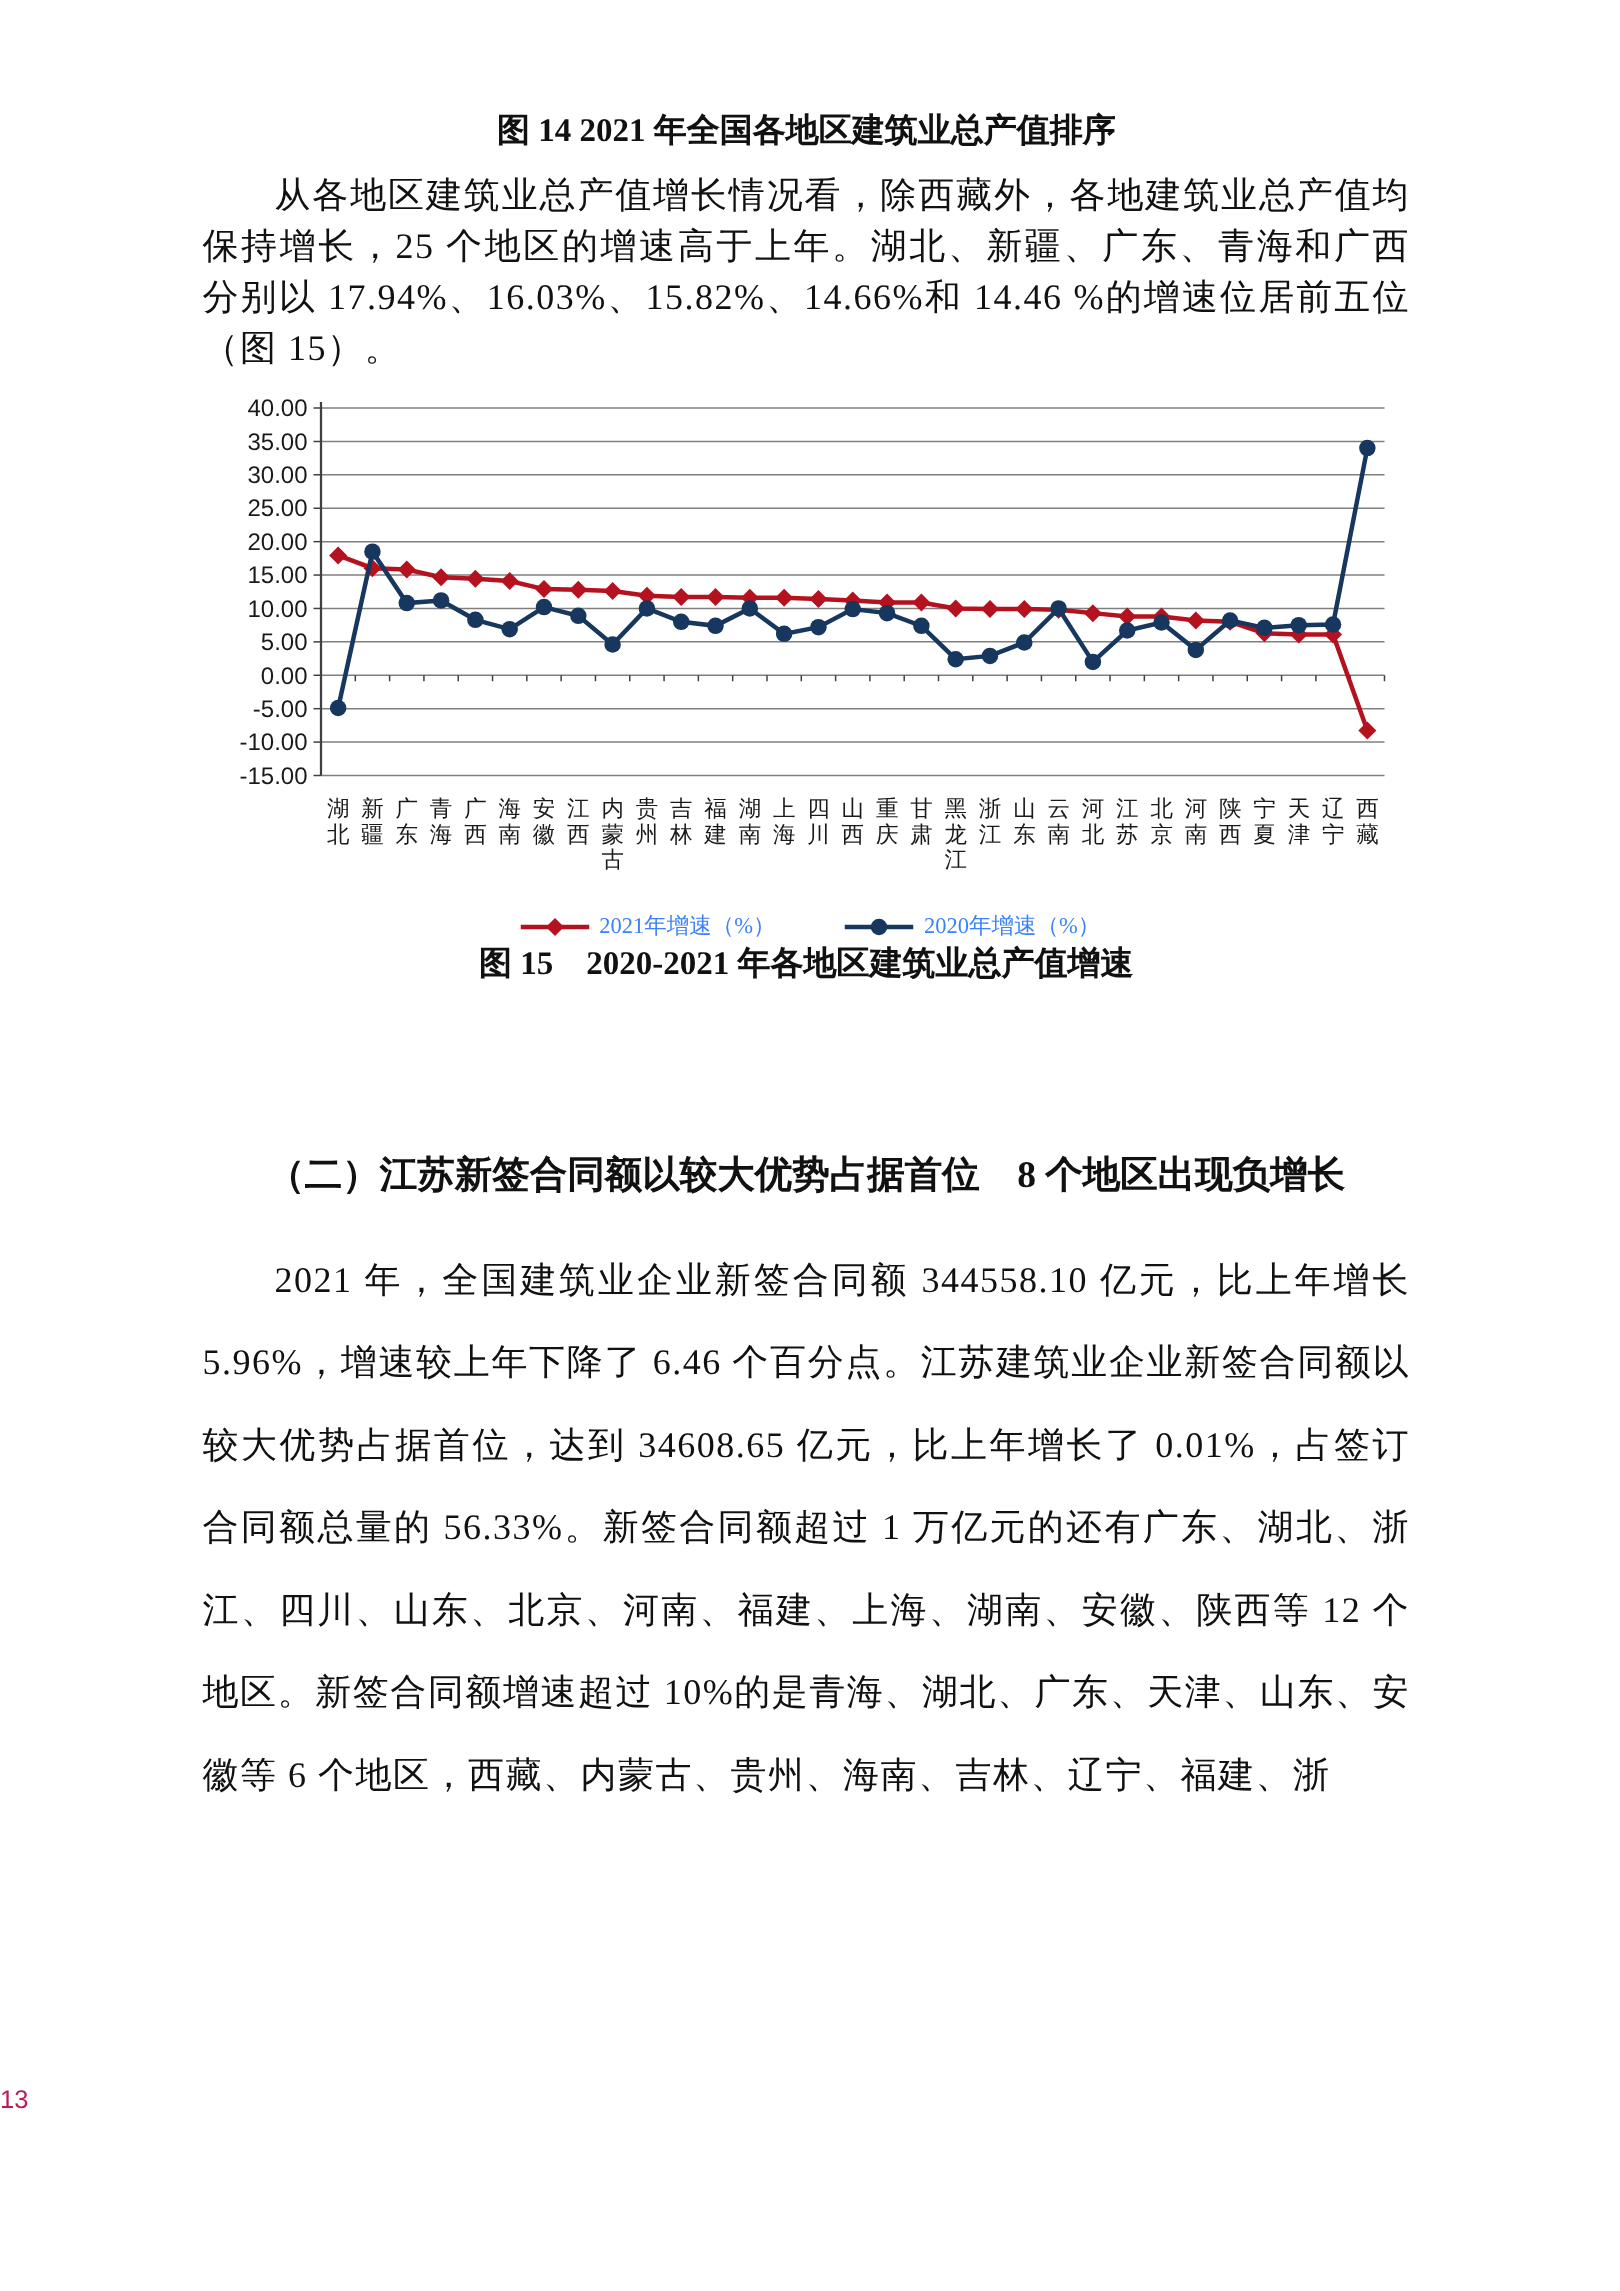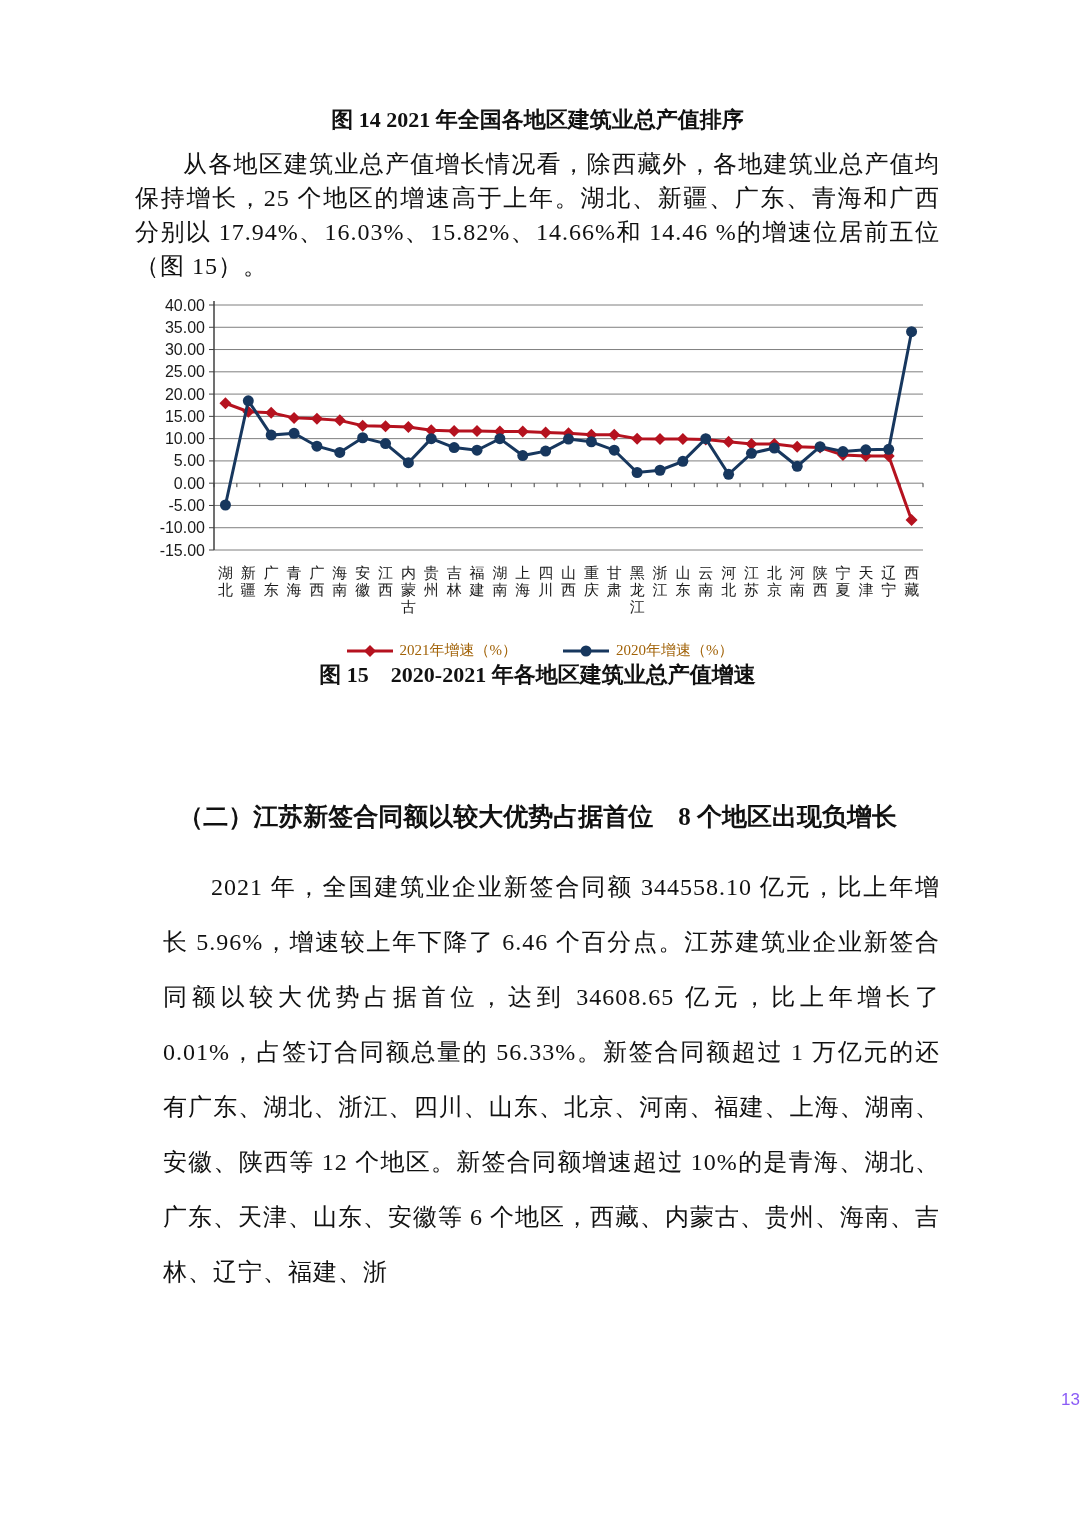--- a/index.html
+++ b/index.html
@@ -1,39 +1,39 @@
 <!DOCTYPE html>
 <html><head>
 <meta charset="utf-8">
 <style>
   html,body{margin:0;padding:0;background:#ffffff;}
   .page{
     position:relative;
     width:1080px;height:1527px;
     background:#ffffff;
     box-sizing:border-box;
-    padding:105px 140px 0 135px;
+    padding:72px 140px 0 135px;
     font-family:"Liberation Serif","DejaVu Serif",serif;
     color:#111111;
   }
   .fig-caption{
     text-align:center;
     font-weight:bold;
     font-size:22px;
     line-height:30px;
   }
   .body-text{
     margin:12px 0 0 0;
     font-size:24px;
     line-height:34px;
     text-align:justify;
     text-indent:2em;
     letter-spacing:1px;
   }
-  .body-text.second{line-height:55px;margin-top:26px;margin-left:28px;}
+  .body-text.second{line-height:55px;margin-top:26px;}
   .chart-block{
     margin-top:14px;
     width:810px;
   }
   #chart-svg{display:block;}
   svg text.ytick{
     font-family:"Liberation Sans","DejaVu Sans",sans-serif;
     font-size:16px;
     fill:#1a1a1a;
   }
@@ -52,40 +52,40 @@
     color:#1a1a1a;
   }
   .x-label span{display:block;}
   .legend{
     display:flex;
     justify-content:center;
     align-items:center;
     gap:46px;
     margin-top:6px;
     font-size:15px;
-    color:#a16207;
+    color:#3b82f6;
   }
   .legend-item{display:flex;align-items:center;gap:7px;}
   .fig-caption.fig15{}
   .section-heading{
     margin-top:110px;
     text-align:center;
     font-weight:bold;
     font-size:25px;
     line-height:34px;
     white-space:pre-wrap;
   }
   .page-number{
     position:absolute;
     left:0;right:0;
     top:1390px;
-    text-align:right;
+    text-align:left;
     font-size:17px;
     font-family:"Liberation Sans","DejaVu Sans",sans-serif;
-    color:#8b5cf6;
+    color:#be185d;
   }
 </style>
 </head>
 <body>
 
 <div class="page">
 
   <div class="fig-caption">图 14 2021 年全国各地区建筑业总产值排序</div>
 
   <p class="body-text">从各地区建筑业总产值增长情况看，除西藏外，各地建筑业总产值均保持增长，25 个地区的增速高于上年。湖北、新疆、广东、青海和广西分别以 17.94%、16.03%、15.82%、14.66%和 14.46 %的增速位居前五位（图 15）。</p>

